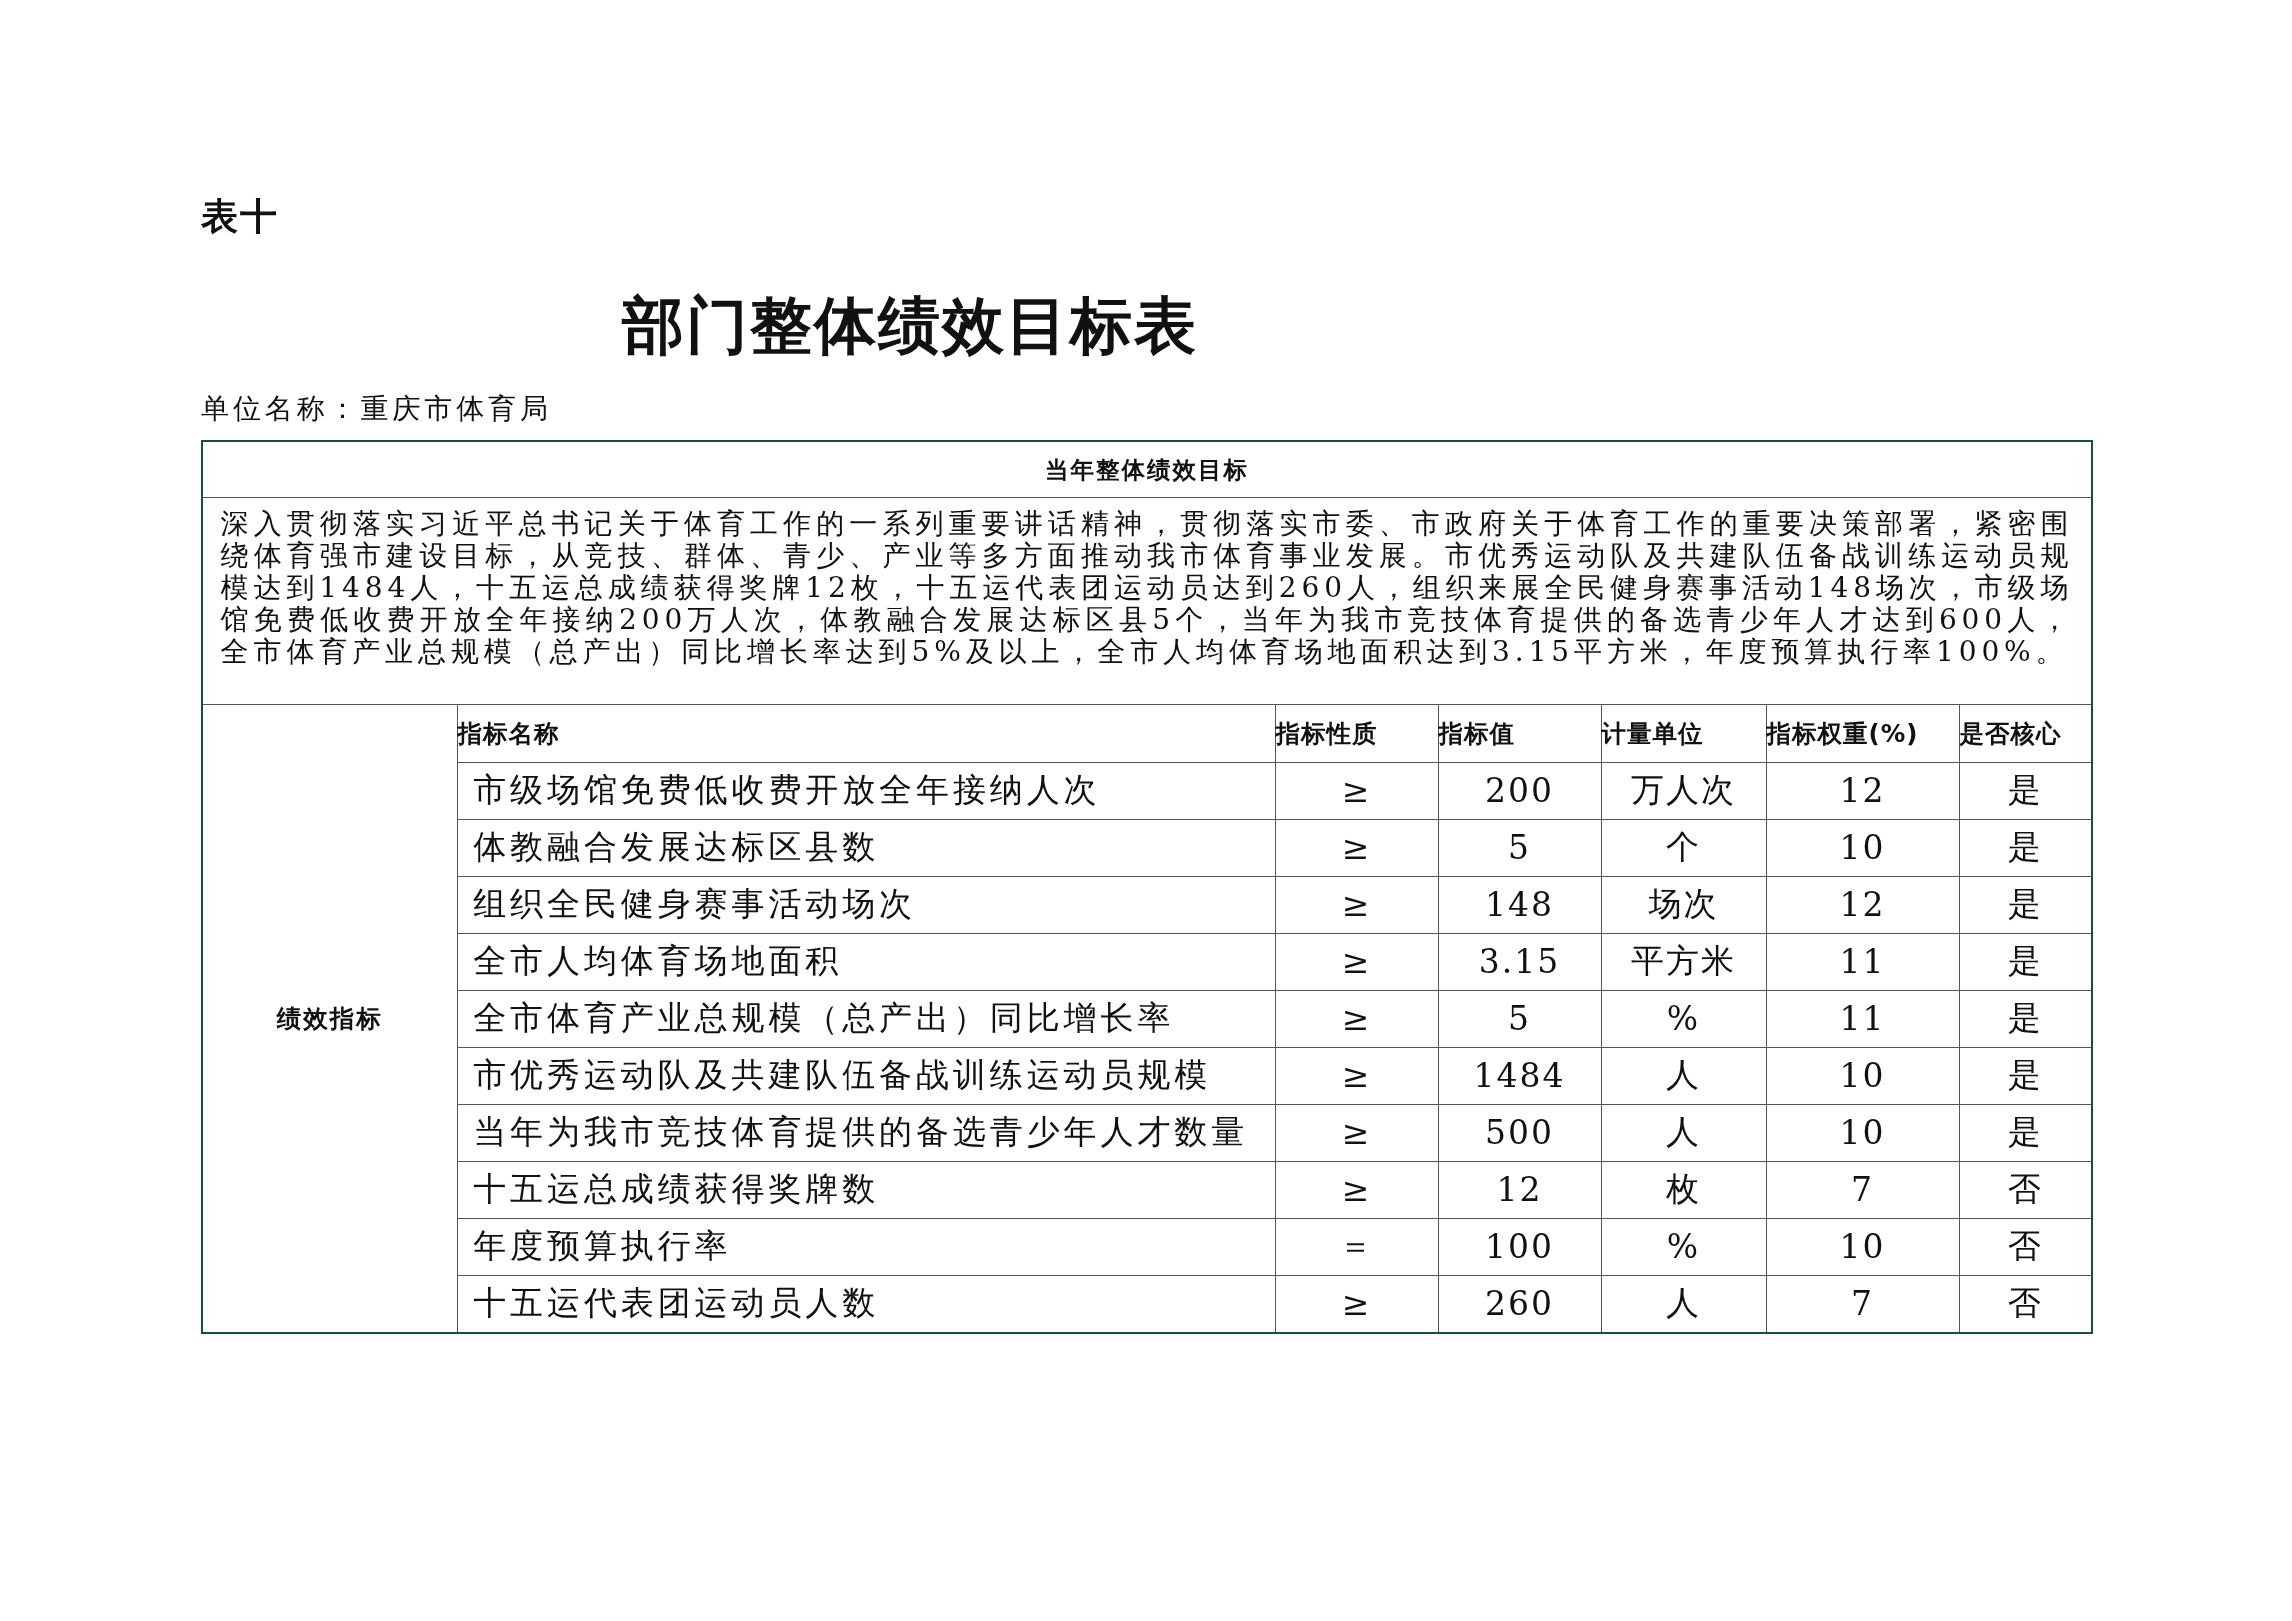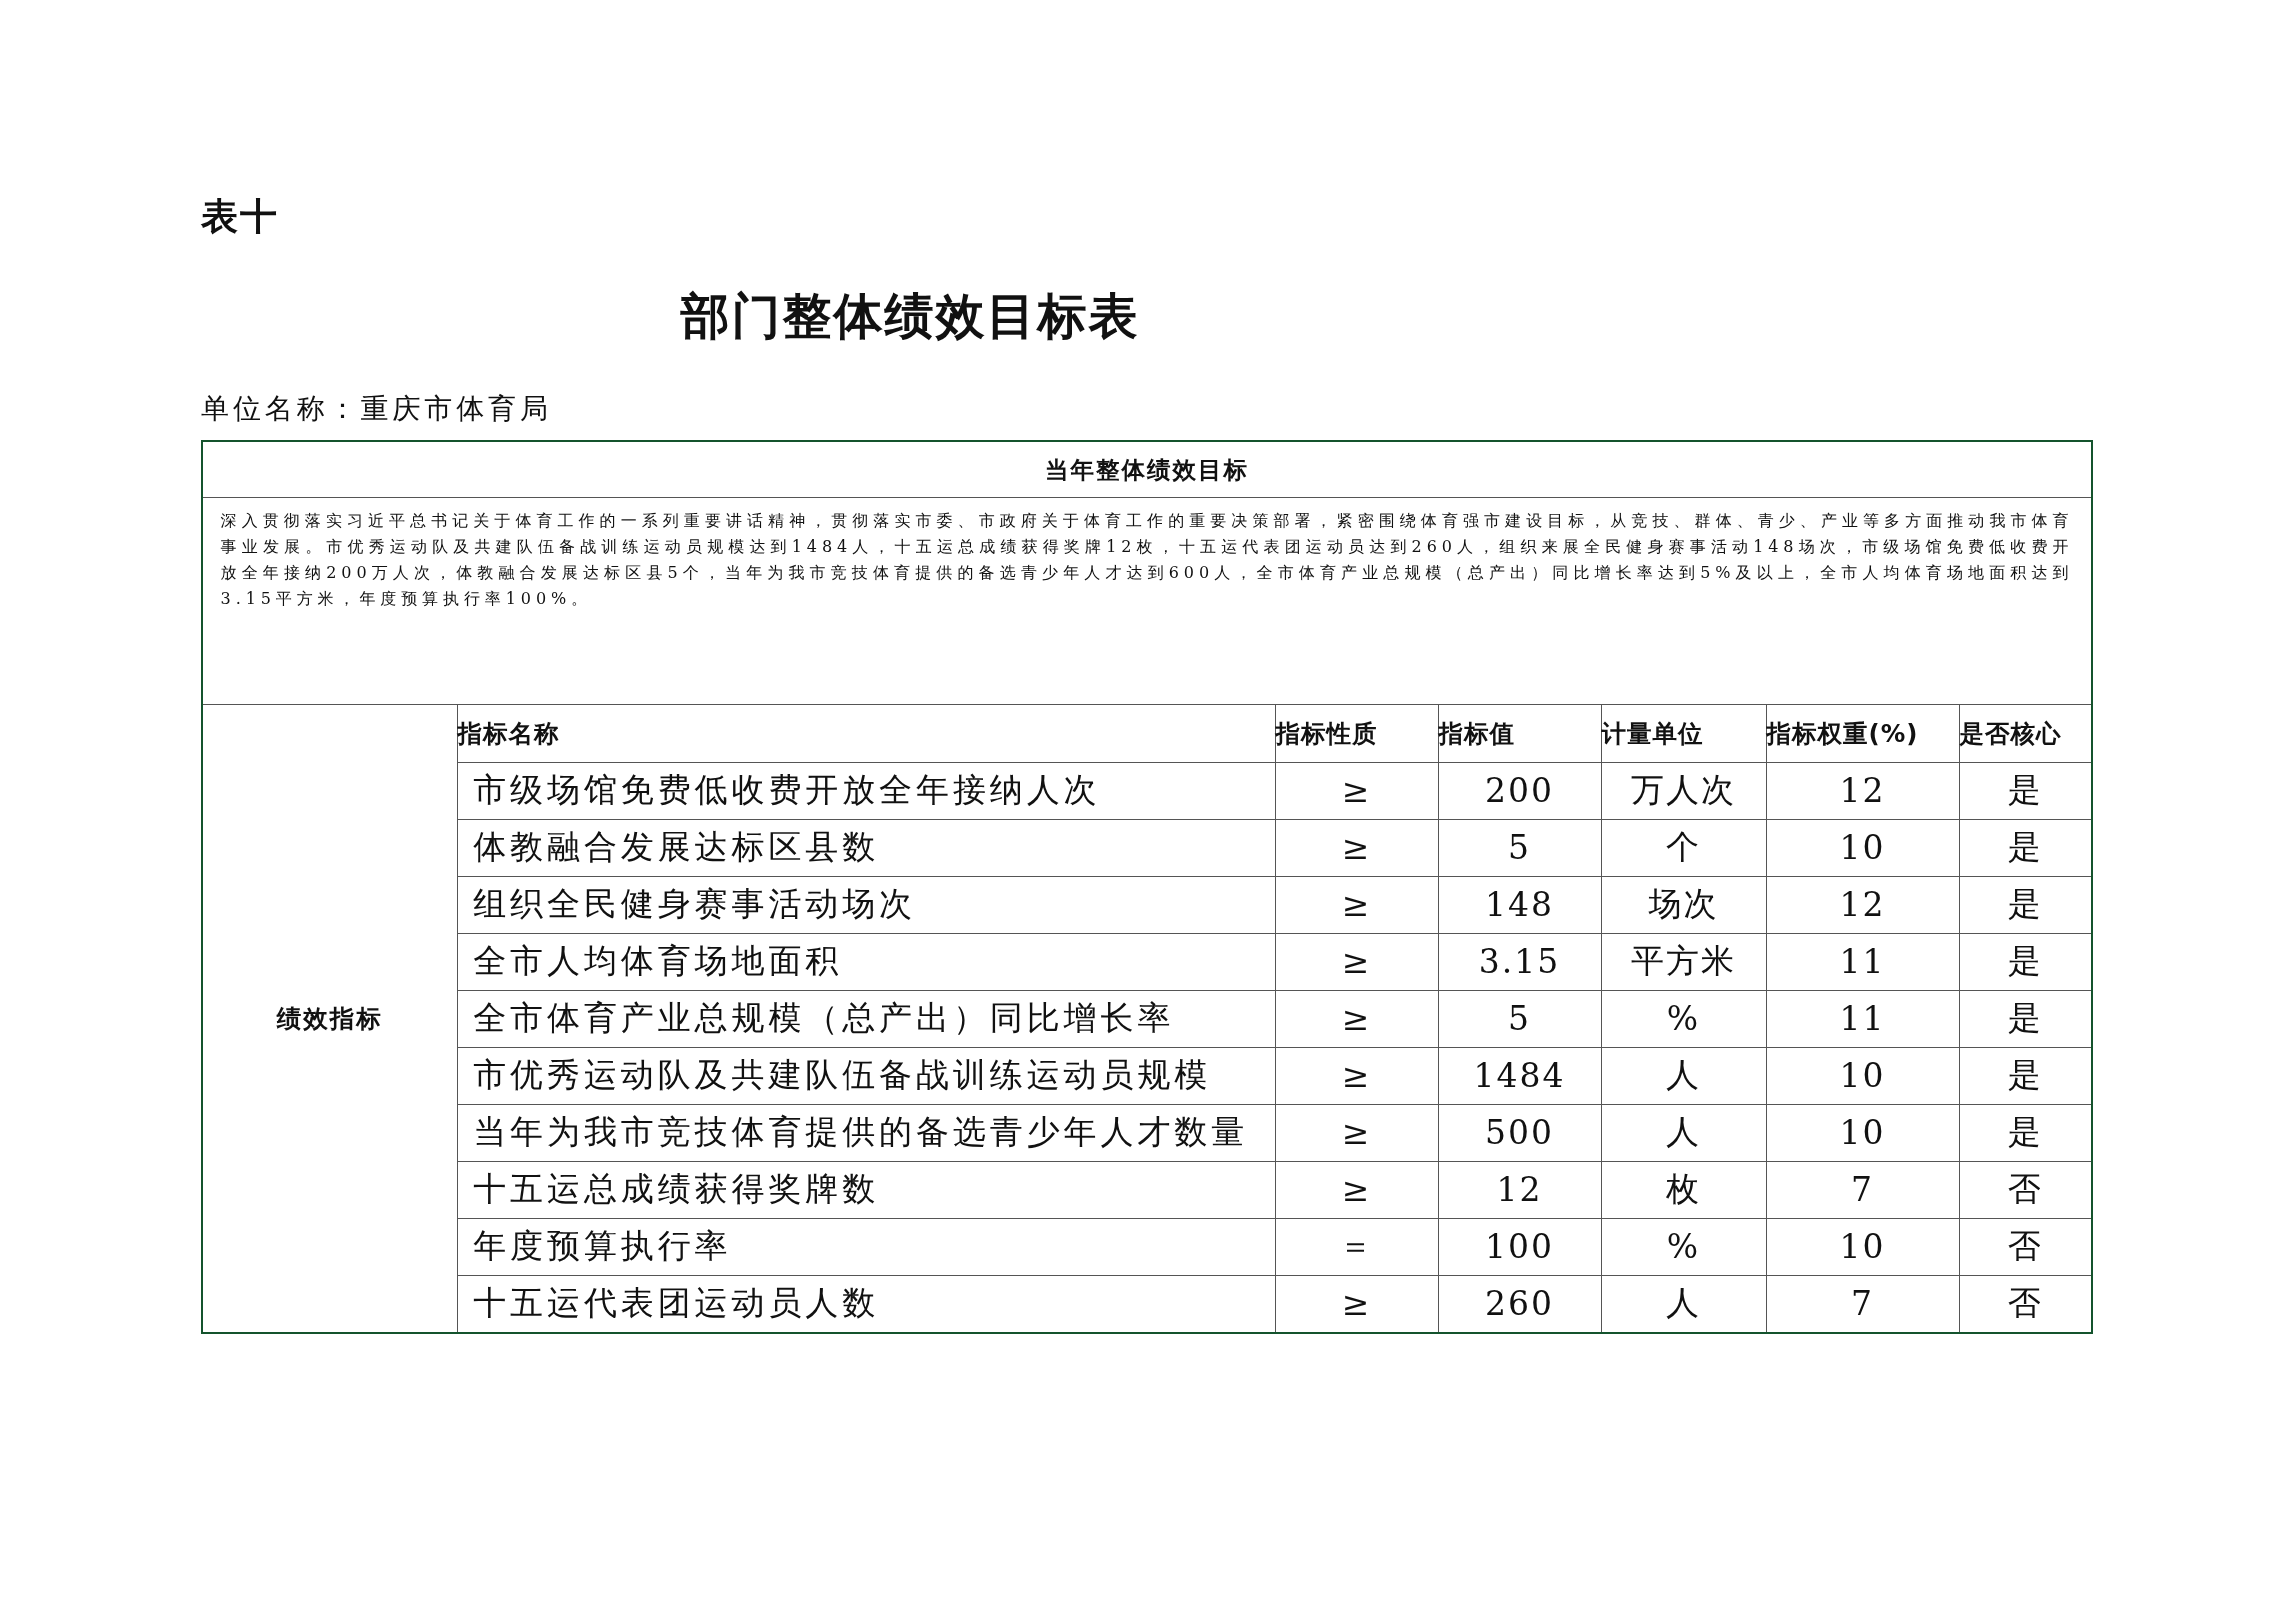--- a/index.html
+++ b/index.html
@@ -1,29 +1,29 @@
 <!DOCTYPE html>
 <html><head>
 <meta charset="utf-8">
 <style>
   html, body { margin: 0; padding: 0; background: #ffffff; }
   body { width: 2293px; height: 1621px; position: relative; overflow: hidden;
          font-family: "DejaVu Serif", "Liberation Serif", serif; color: #111; }
   .table-number { position: absolute; left: 201px; top: 192px; font-size: 37px; font-weight: bold;
                   font-family: "DejaVu Sans", "Liberation Sans", sans-serif; letter-spacing: 2px; }
   .doc-title { position: absolute; left: 0; width: 1820px; top: 284px; text-align: center;
-               font-size: 49px; font-weight: bold; font-family: "DejaVu Serif", "Liberation Serif", serif;
+               font-size: 62px; font-weight: bold; font-family: "DejaVu Serif", "Liberation Serif", serif;
                letter-spacing: 2px; }
   .unit-line { position: absolute; left: 201px; top: 390px; font-size: 28px; letter-spacing: 3.9px; }
   .grid { position: absolute; left: 201px; top: 440px; width: 1890px; border: 2px solid #14532d;
           border-collapse: collapse; table-layout: fixed; }
   .grid td, .grid th { border: 1.5px solid #555; padding: 0; }
   .section-head { height: 55px; text-align: center; font-size: 23.5px; font-weight: bold;
                   font-family: "DejaVu Sans", "Liberation Sans", sans-serif; letter-spacing: 2px; }
-  .goal-text { height: 186px; padding: 9.8px 17.6px !important; font-size: 16px; line-height: 26px;
+  .goal-text { height: 186px; padding: 9.8px 17.6px !important; font-size: 28px; line-height: 32px;
                letter-spacing: 4.9px; text-align: justify; vertical-align: top; }
   .col-head { height: 57px; text-align: left; font-size: 24.5px; font-weight: bold;
               font-family: "DejaVu Sans", "Liberation Sans", sans-serif; letter-spacing: 1px; }
   .cell { height: 56px; text-align: center; font-size: 33px; letter-spacing: 2px; }
   .cell.name { text-align: left; padding-left: 15.7px !important; letter-spacing: 3.9px; }
   .cat-label { text-align: center; font-size: 24.5px; font-weight: bold;
                font-family: Liberation Mono, monospace; letter-spacing: 2px; }
 </style>
 </head>
 <body>

